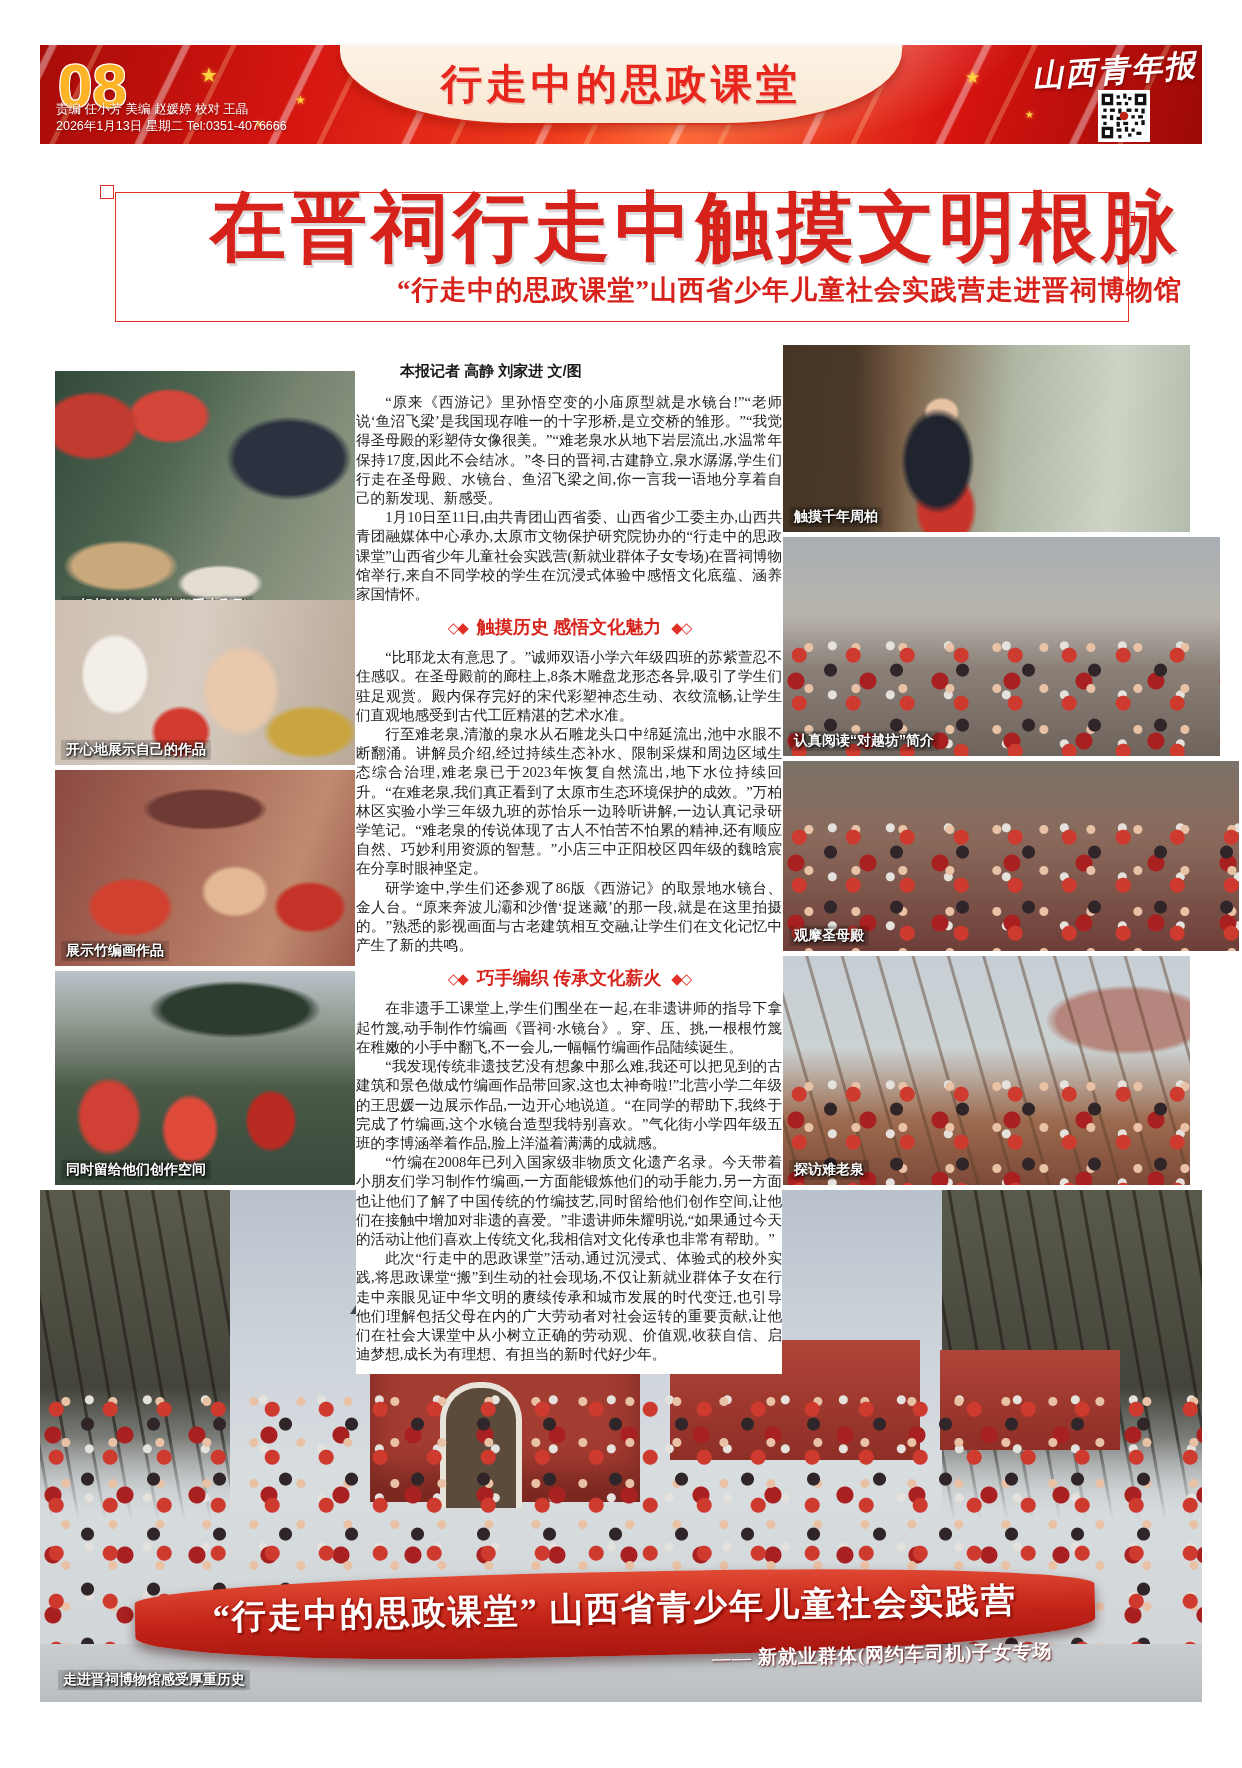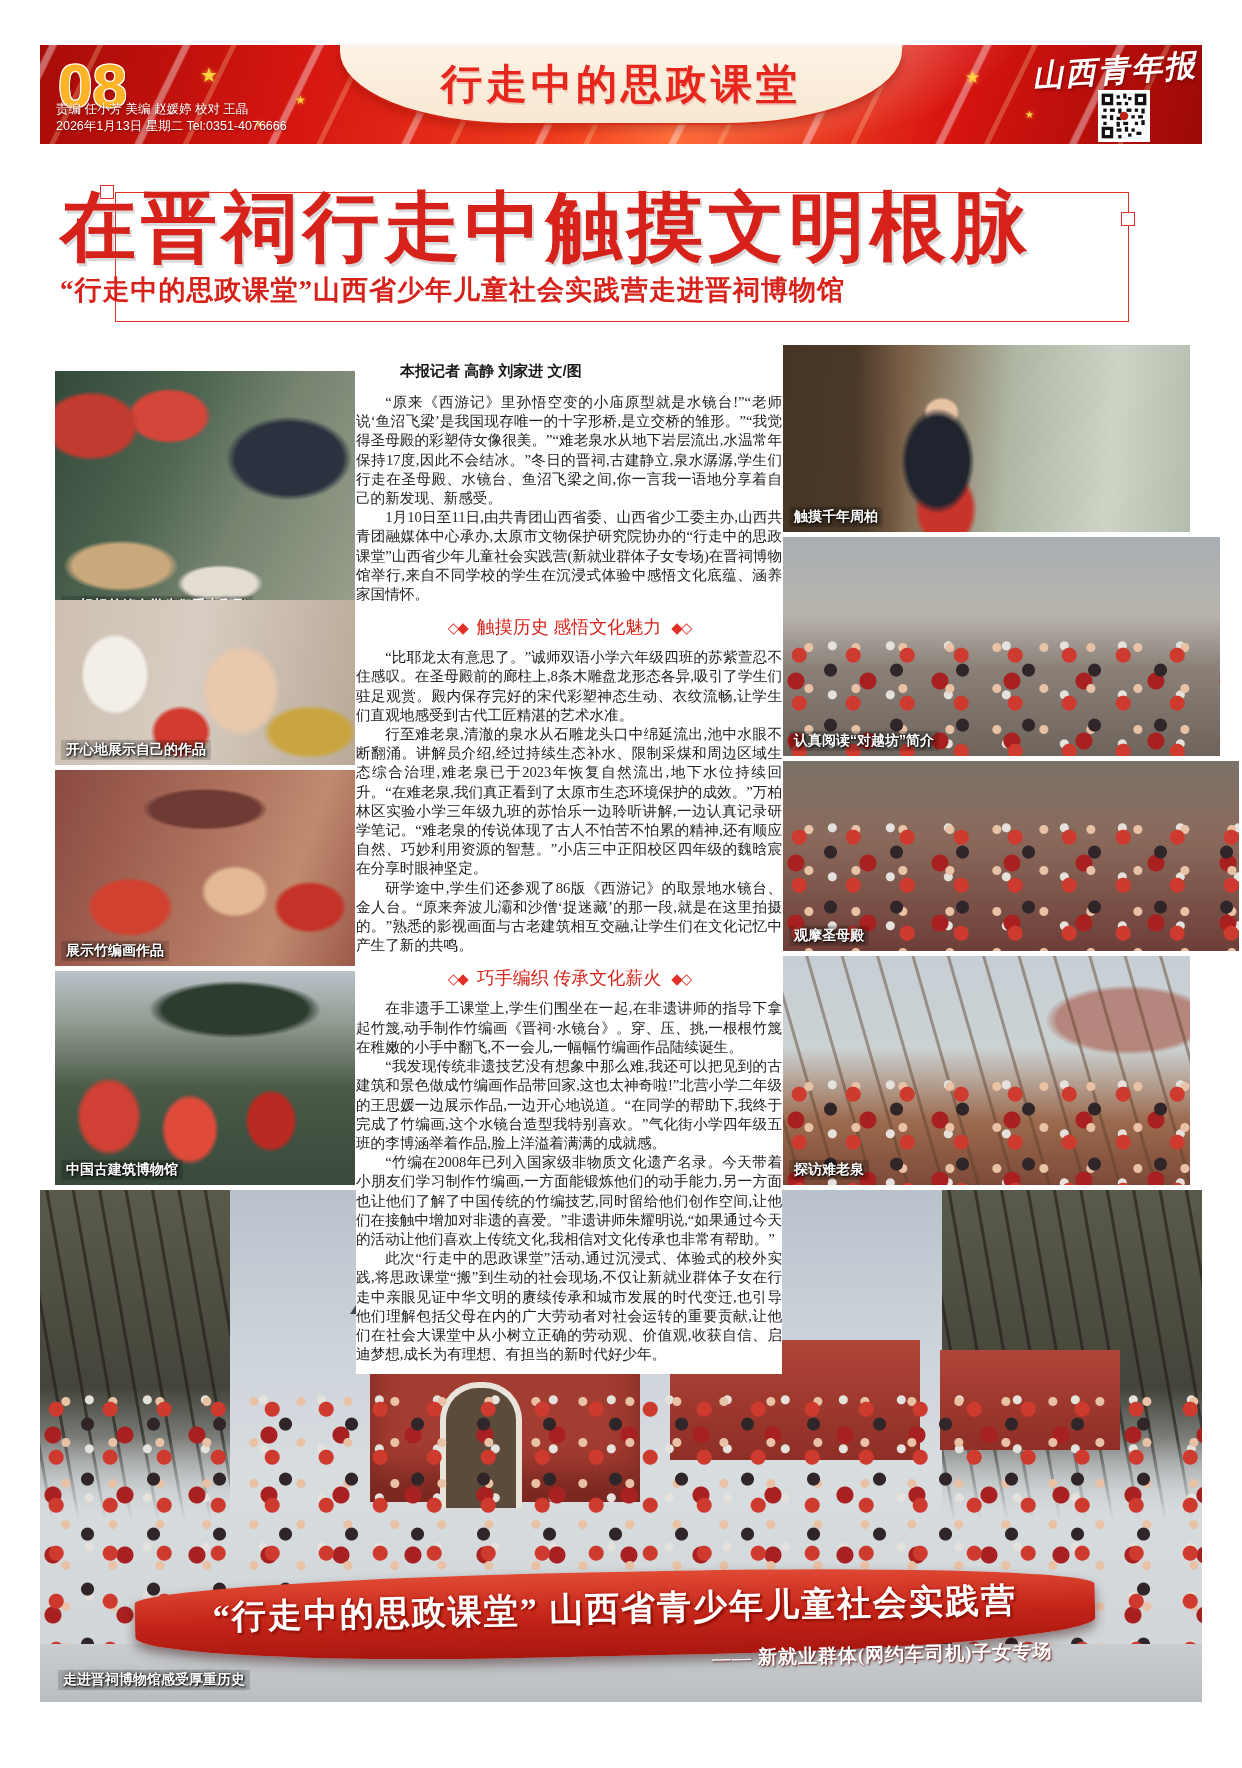--- a/index.html
+++ b/index.html
@@ -26,32 +26,32 @@
   .pill-title{font-size:41px;font-weight:bold;color:#e7271d;letter-spacing:4px;
         text-shadow:1px 2px 0 rgba(180,30,10,.18);}
   .masthead{position:absolute;left:1032px;top:50px;z-index:4;color:#fff;
         font-family:"Liberation Serif",serif;font-style:italic;font-weight:bold;font-size:31px;
         transform:rotate(-4deg);letter-spacing:2px;text-shadow:1px 2px 3px rgba(100,0,0,.6);white-space:nowrap;}
   .qr{position:absolute;left:1098px;top:90px;z-index:4;width:48px;height:48px;background:#fff;padding:2px;}
 
   
   .frame{position:absolute;left:115px;top:192px;width:1012px;height:128px;border:1px solid #e23227;}
   .frame-sq{position:absolute;width:12px;height:12px;border:1px solid #e23227;background:#fff;}
-  .headline{position:absolute;left:60px;top:186px;width:1122px;text-align:left;z-index:2;}
+  .headline{position:absolute;left:60px;top:186px;width:1122px;text-align:right;z-index:2;}
   .headline h1{margin:0;font-size:76px;line-height:82px;font-weight:bold;color:#d6221a;letter-spacing:5px;
         text-shadow:2px 3px 0 rgba(150,150,150,.35);white-space:nowrap;}
   .headline h2{margin:4px 0 0 0;font-size:27px;font-weight:bold;color:#d6221a;letter-spacing:1px;white-space:nowrap;}
 
   
   .column{position:absolute;left:356px;top:352px;width:426px;z-index:6;background:#fff;padding-bottom:10px;}
   .byline{font-family:"Liberation Sans",sans-serif;font-weight:bold;font-size:15px;color:#1a1a1a;
         padding:10px 0 12px 44px;}
   .para{margin:0;font-size:14.6px;line-height:19.2px;color:#222;text-align:justify;text-indent:2em;
         font-family:"Liberation Serif",serif;}
-  .sec-h{margin:11px 0 9px 0;text-align:center;font-size:18px;font-weight:normal;color:#d6221a;white-space:nowrap;}
+  .sec-h{margin:11px 0 9px 0;text-align:center;font-size:18px;font-weight:bold;color:#d6221a;white-space:nowrap;}
   .sec-h .dec{color:#e03028;font-size:15px;letter-spacing:-2px;margin:0 10px;}
 
   
   .photo{position:absolute;overflow:hidden;z-index:2;margin:0;}
   .cap{position:absolute;left:6px;bottom:5px;z-index:9;font-family:"Liberation Sans",sans-serif;
         font-weight:bold;font-size:14px;color:#fff;white-space:nowrap;
         text-shadow:1px 1px 2px #000,0 0 5px rgba(0,0,0,.8);background:rgba(0,0,0,.15);padding:1px 5px;}
 
   .crowdtex{background-image:
         radial-gradient(circle at 30% 40%, #cf3a2f 0 7px, rgba(0,0,0,0) 8px),
@@ -218,21 +218,21 @@
   <figure class="photo photoL1">
     <figcaption class="cap">一根根竹篾在学生们手中翻飞</figcaption>
   </figure>
   <figure class="photo photoL2">
     <figcaption class="cap">开心地展示自己的作品</figcaption>
   </figure>
   <figure class="photo photoL3">
     <figcaption class="cap">展示竹编画作品</figcaption>
   </figure>
   <figure class="photo photoL4">
-    <figcaption class="cap">中国古建筑博物馆</figcaption>
+    <figcaption class="cap">同时留给他们创作空间</figcaption>
   </figure>
 
   <figure class="photo photoR1">
     <figcaption class="cap">触摸千年周柏</figcaption>
   </figure>
   <figure class="photo photoR2">
     <div class="rcrowd crowdtex"></div>
     <figcaption class="cap">认真阅读“对越坊”简介</figcaption>
   </figure>
   <figure class="photo photoR3">

